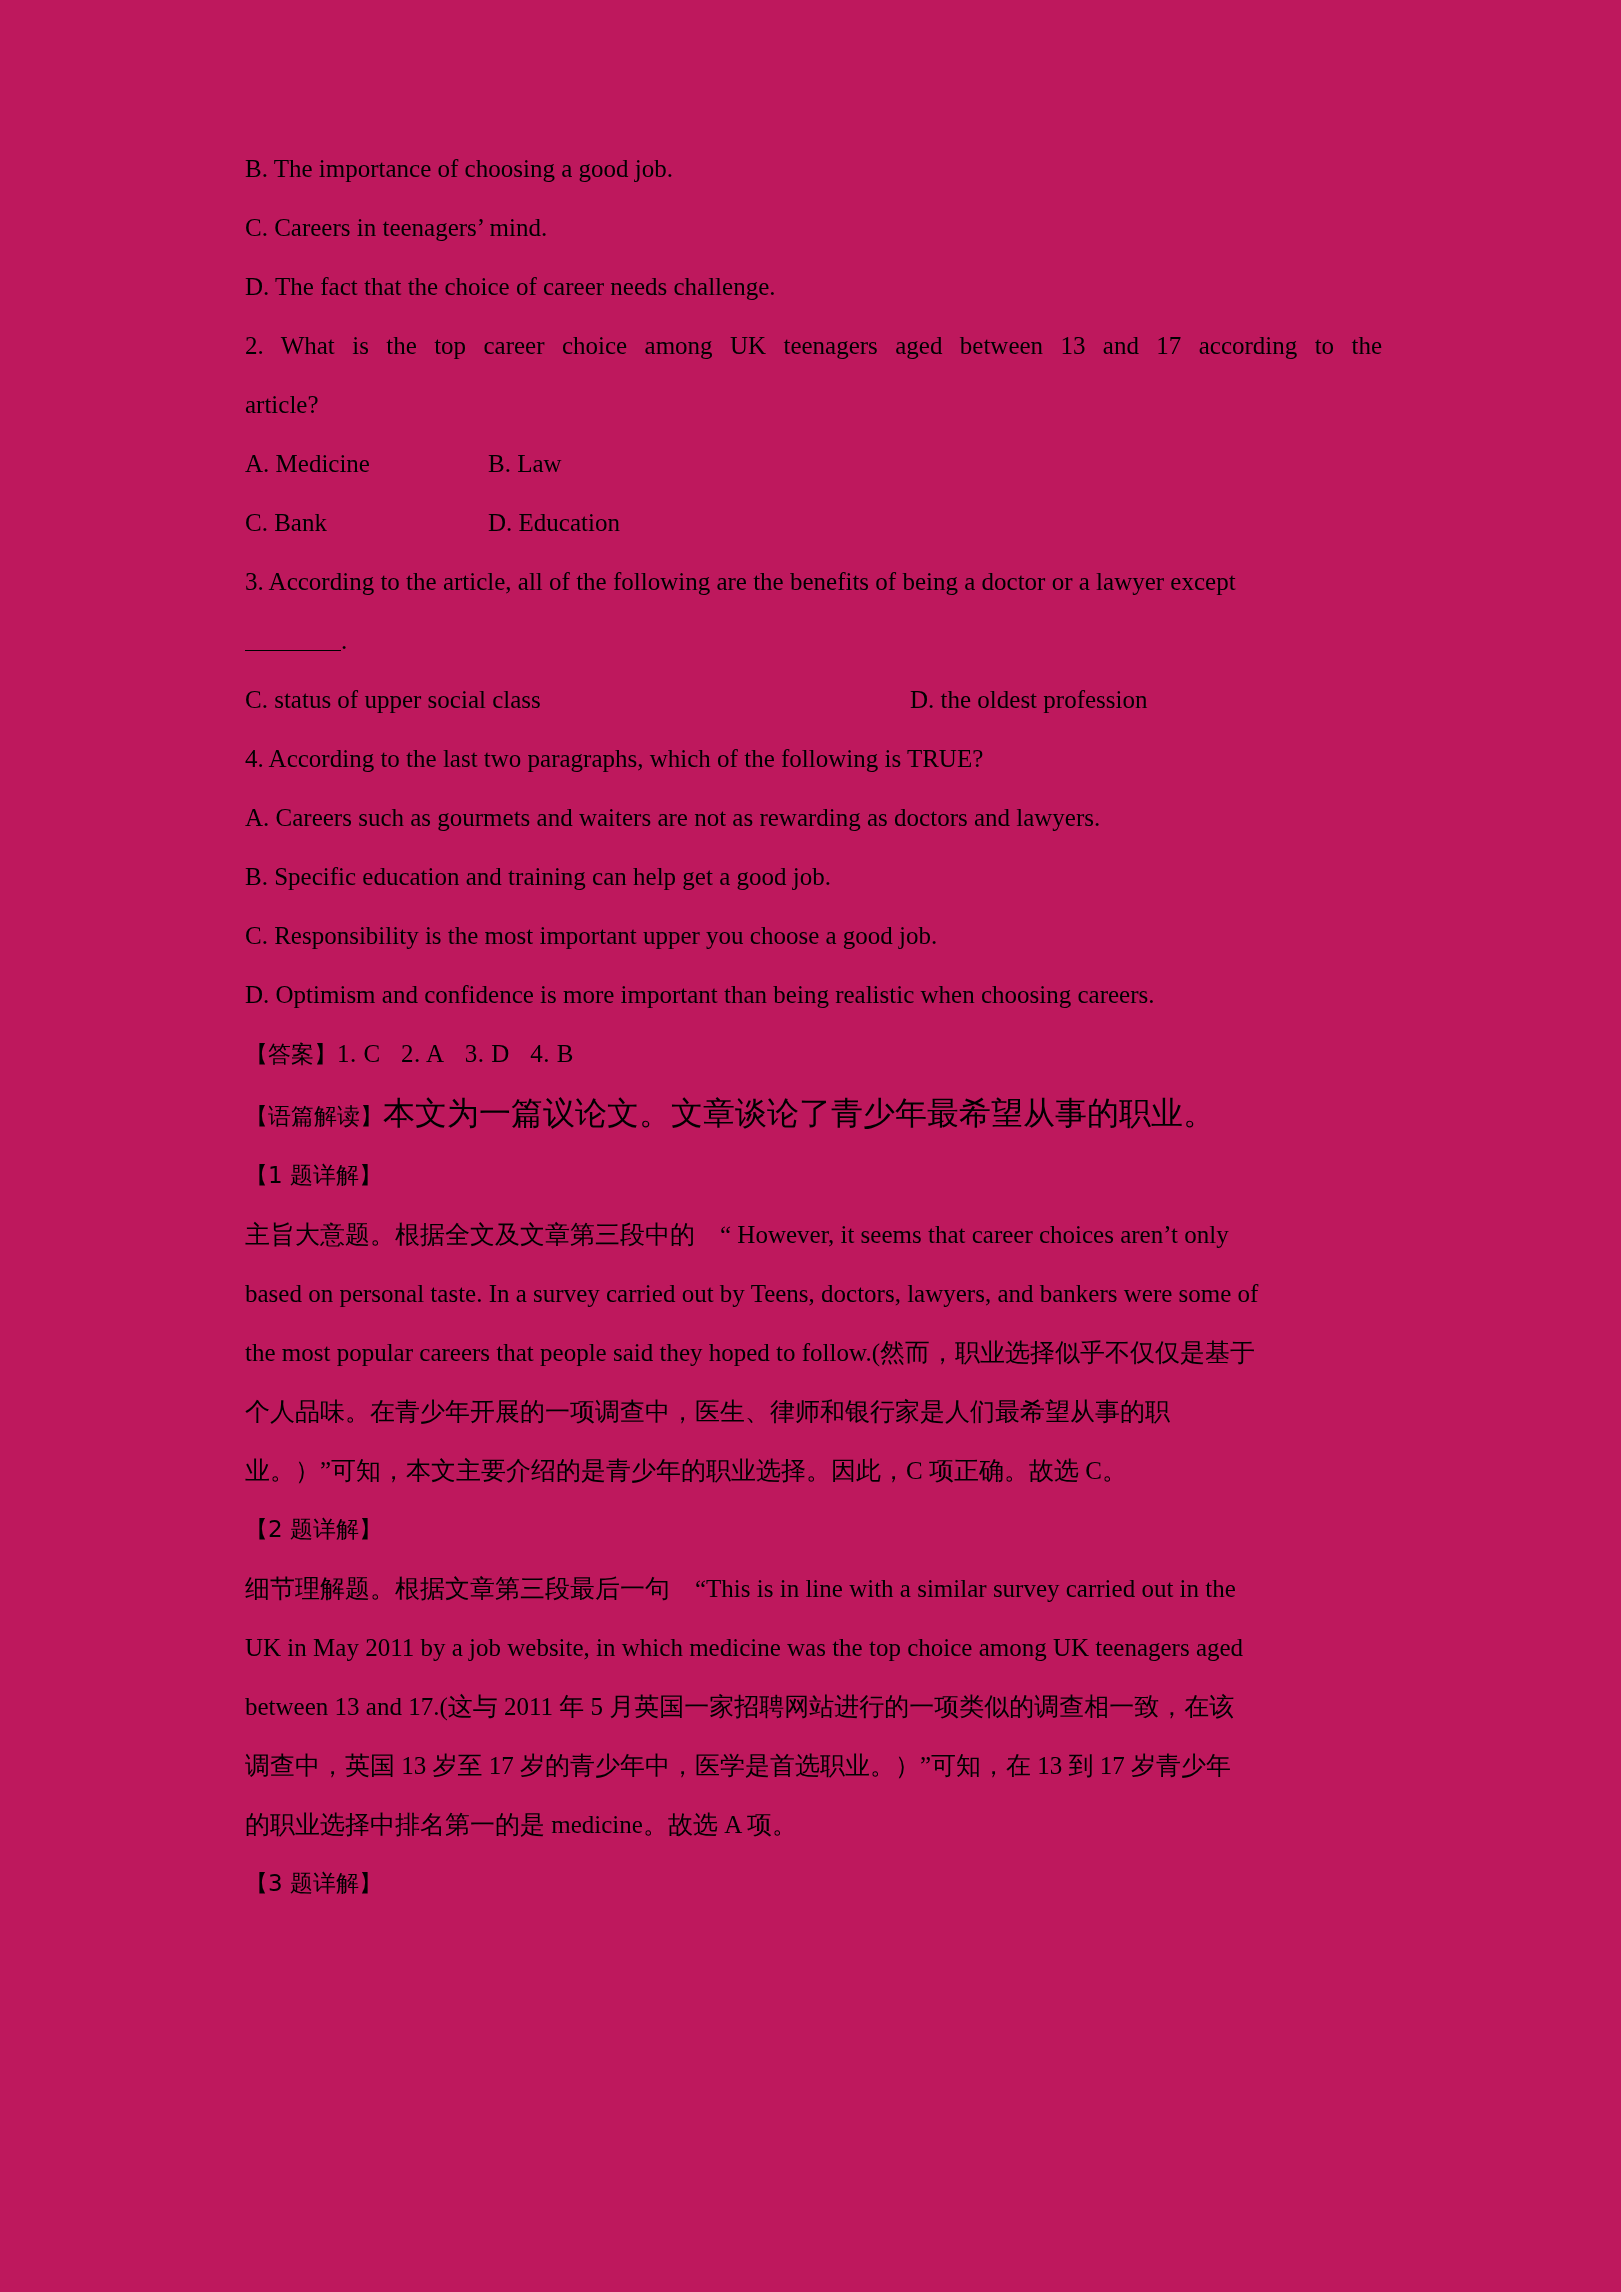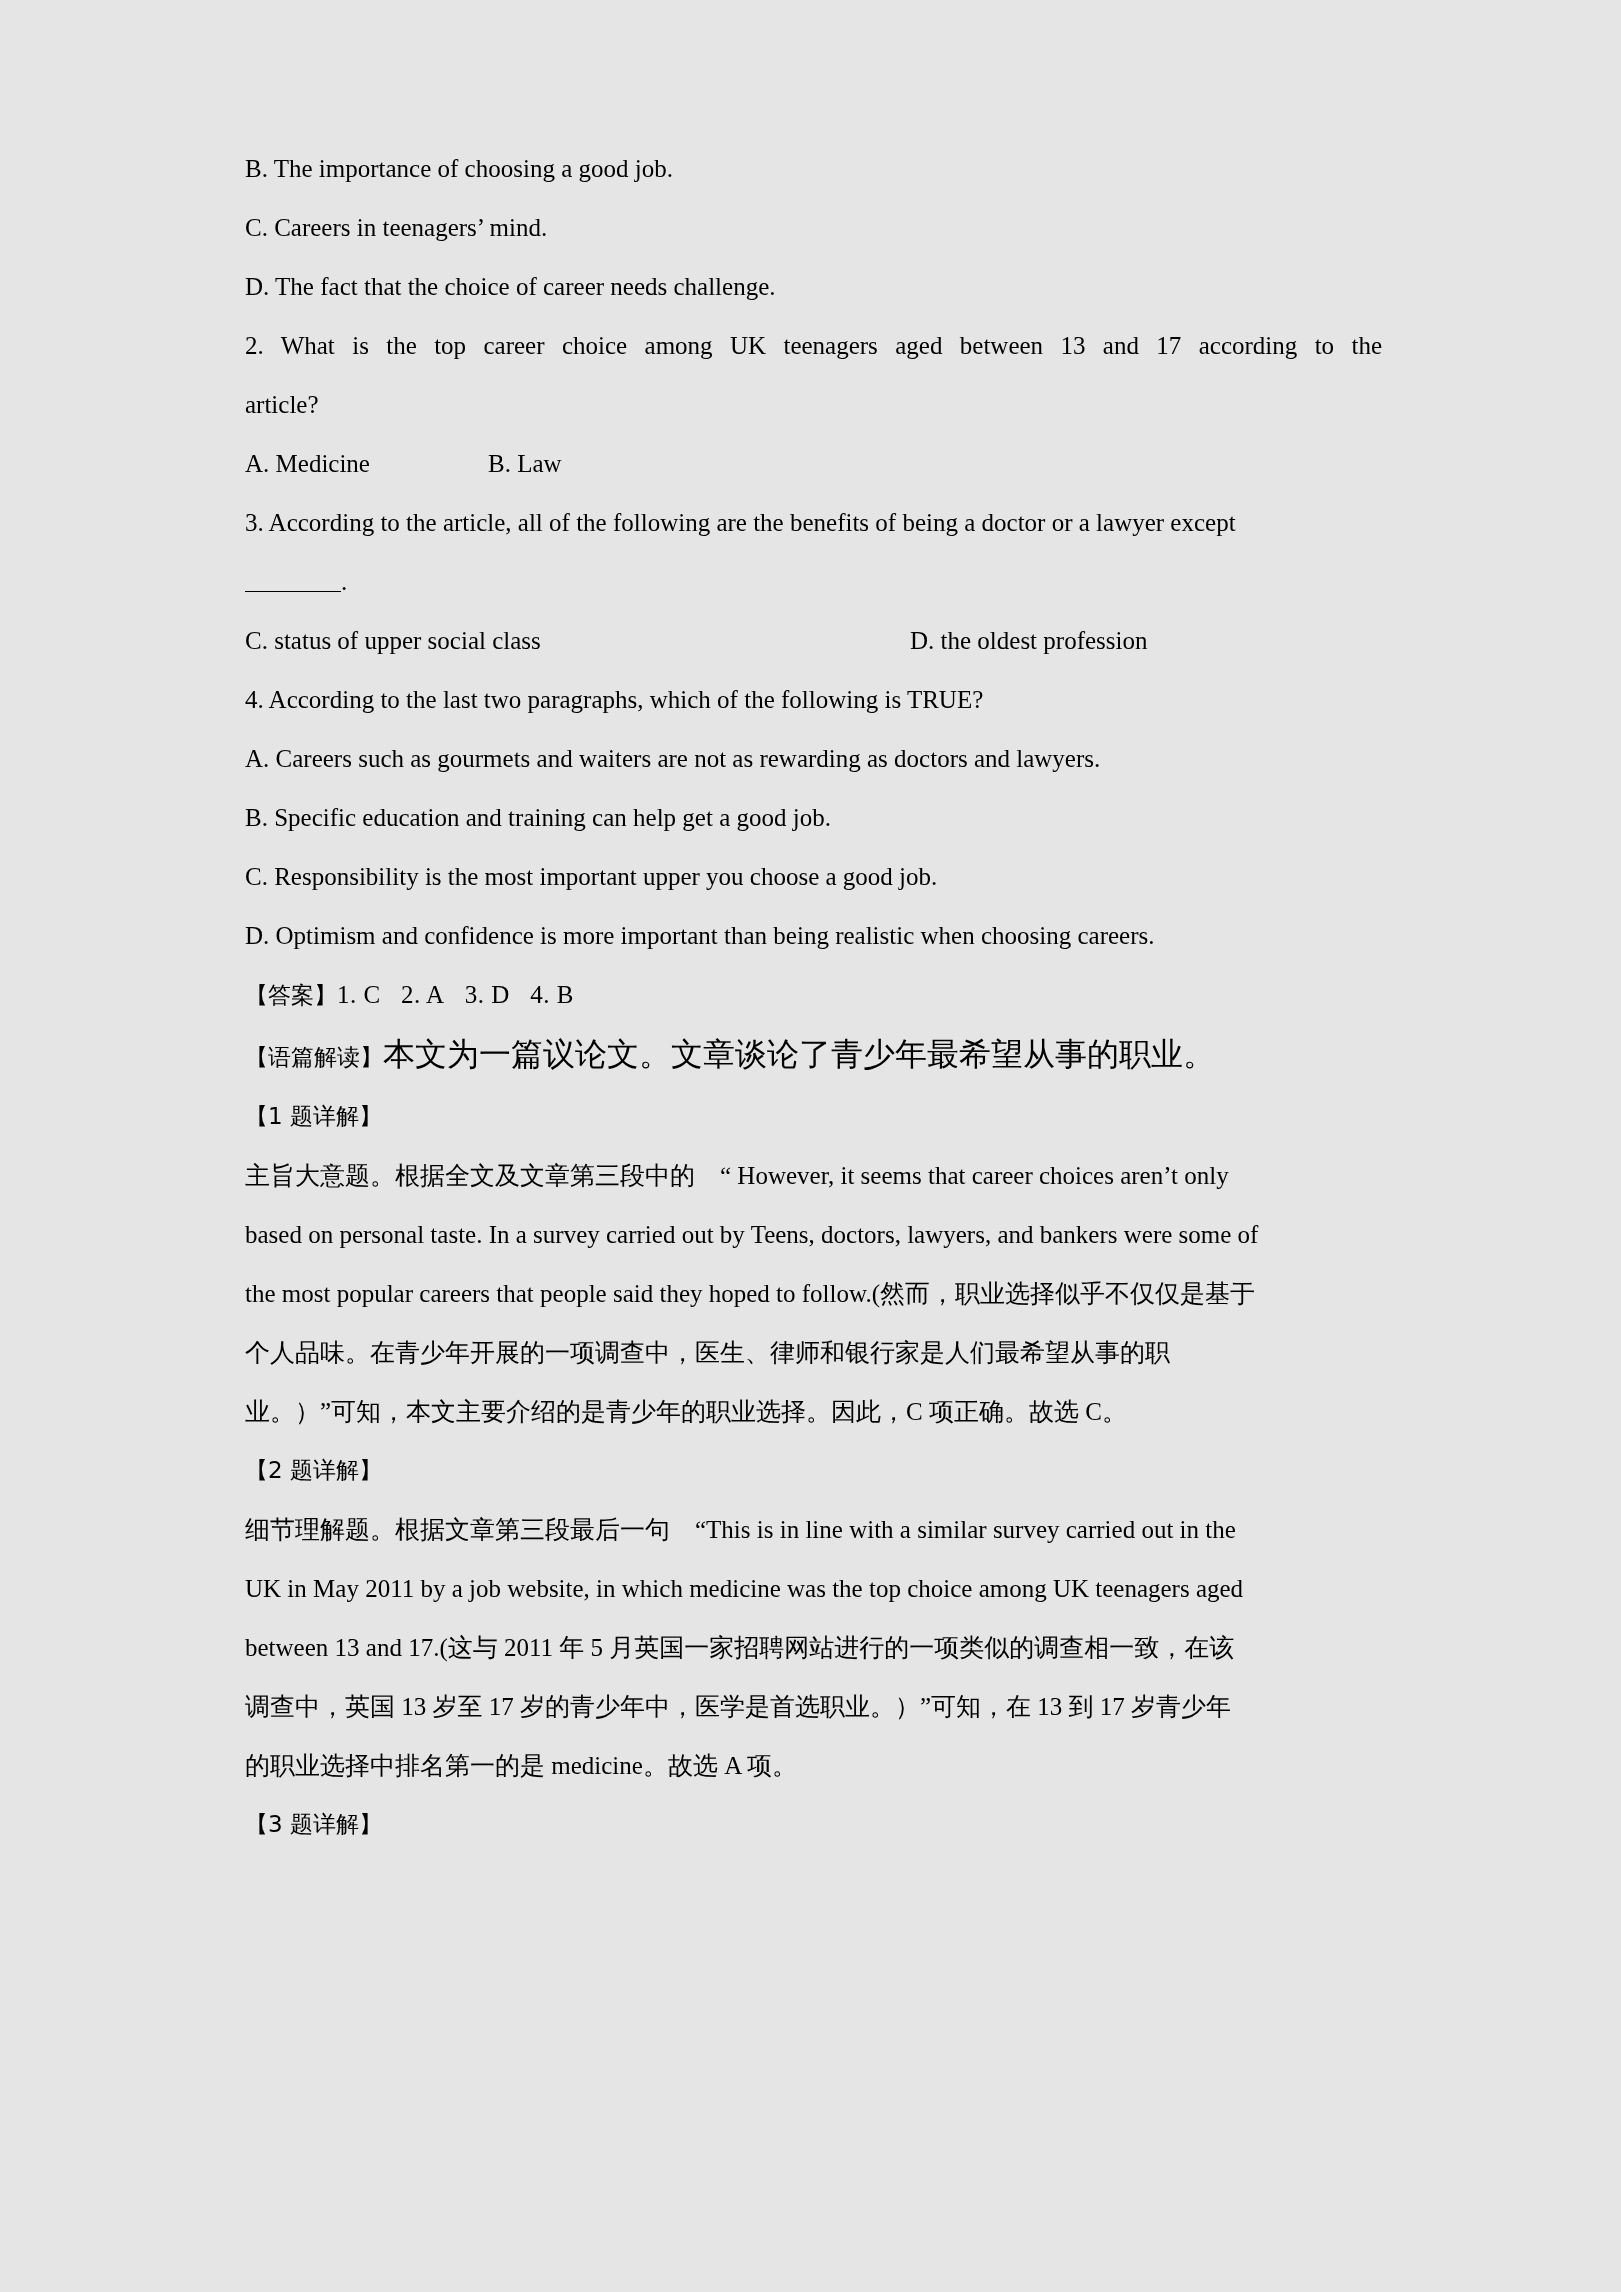--- a/index.html
+++ b/index.html
@@ -11,21 +11,21 @@
     width: 1621px;
     height: 2293px;
     font-family: "Liberation Serif", "DejaVu Serif", serif;
     color: #000000;
     -webkit-font-smoothing: antialiased;
   }
   .page {
     position: relative;
     width: 1621px;
     height: 2293px;
-    background: #e5e5e5;
+    background: #be185d;
     box-sizing: border-box;
     padding: 139px 239px 0 245px;
   }
   .doc-body {
     width: 1137px;
     font-size: 25px;
     line-height: 59px;
   }
   .line {
     white-space: nowrap;
@@ -86,20 +86,24 @@
     <div class="line">C. Careers in teenagers’ mind.</div>
     <div class="line">D. The fact that the choice of career needs challenge.</div>
 
     <div class="j-full">2. What is the top career choice among UK teenagers aged between 13 and 17 according to the</div>
     <div class="line">article?</div>
 
     <div class="optrow q2row">
       <span class="col-a">A. Medicine</span>
       <span class="col-b">B. Law</span>
     </div>
+    <div class="optrow q2row">
+      <span class="col-a">C. Bank</span>
+      <span class="col-b">D. Education</span>
+    </div>
 
     <div class="line">3. According to the article, all of the following are the benefits of being a doctor or a lawyer except</div>
     <div class="line"><span class="blank-line"></span><span>.</span></div>
 
     <div class="optrow q3row">
       <span class="col-a">C. status of upper social class</span>
       <span class="col-b">D. the oldest profession</span>
     </div>
 
     <div class="line">4. According to the last two paragraphs, which of the following is TRUE?</div>

